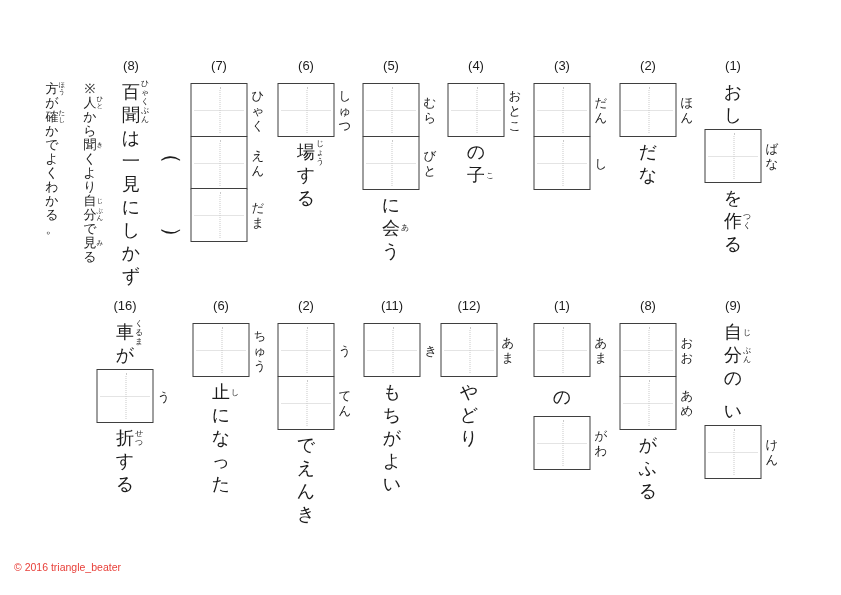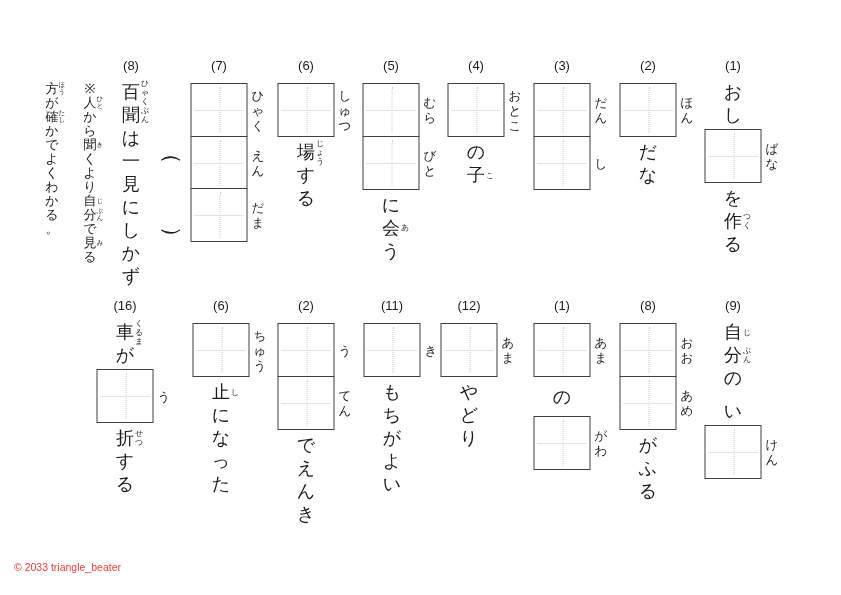--- a/index.html
+++ b/index.html
@@ -529,15 +529,15 @@
             <div>つ</div>
           </span>
         </div>
         <div class="seg">
           <div class="ch">す</div>
           <div class="ch">る</div>
         </div>
       </div>
   </div>
 
-  <div class="footer" style="color: rgb(232, 64, 58);">© 2033 triangle_beater</div>
+  <div class="footer" style="color: rgb(232, 64, 58);">© 2016 triangle_beater</div>
 
 </div>
 
 </body></html>

